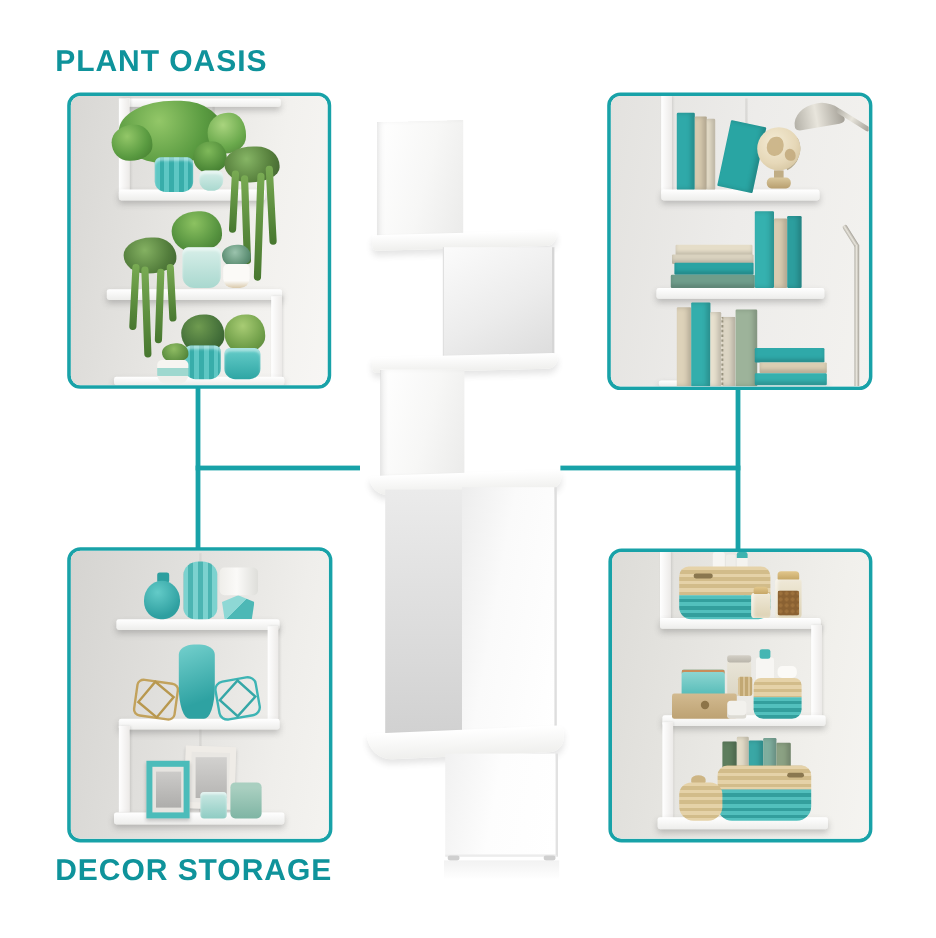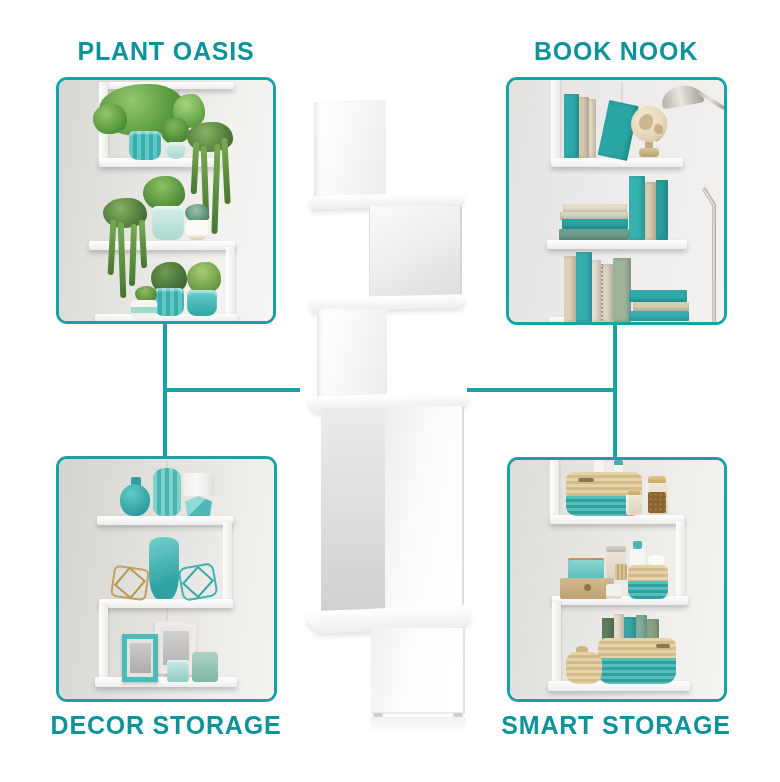--- a/index.html
+++ b/index.html
@@ -5,21 +5,21 @@
   :root{
     --frame:#18a2a8;
     --txt:#0f939b;
   }
   *{margin:0;padding:0;box-sizing:border-box}
   body{background:#ffffff;font-family:"Liberation Sans",sans-serif}
   .canvas{position:relative;width:780px;height:782px;background:#ffffff;overflow:hidden}
   .t{position:absolute}
   i{display:block;position:absolute}
 
-  .title{position:absolute;color:var(--txt);font-weight:700;font-size:25px;letter-spacing:.8px;text-align:center;white-space:nowrap}
+  .title{position:absolute;color:var(--txt);font-weight:700;font-size:25px;letter-spacing:.8px;white-space:nowrap}
 
   .panel{position:absolute;border:3px solid var(--frame);border-radius:11px;background:#fff;overflow:hidden}
   .photo{position:absolute;left:0;top:0;right:0;bottom:0;border-radius:7px;overflow:hidden}
 
   .line{position:absolute;background:var(--frame)}
 
   
   .shelf{position:absolute;height:9px;background:linear-gradient(#ffffff,#ededeb);border-radius:2px;box-shadow:0 3px 5px rgba(80,80,80,.30)}
   .vb{position:absolute;width:9px;background:linear-gradient(90deg,#ffffff,#eceae8);box-shadow:1px 0 2px rgba(0,0,0,.10)}
   .crease{position:absolute;width:2px;background:linear-gradient(#d4d3d0,#c7c6c3);opacity:.7}
@@ -39,23 +39,21 @@
   
   .slab{position:absolute;background:linear-gradient(#ffffff,#efefed);box-shadow:0 4px 5px rgba(70,70,70,.14)}
   .board{position:absolute;background:linear-gradient(105deg,#ffffff 0%,#f7f7f6 55%,#ebebea 100%);box-shadow:inset 4px 0 6px -3px rgba(0,0,0,.14)}
 </style>
 </head>
 <body>
 
 <div class="canvas">
 
   <div class="title" style="left:46px;top:37px;width:240px">PLANT OASIS</div>
-  <div class="title" style="left:496px;top:37px;width:240px">BOOK NOOK</div>
   <div class="title" style="left:46px;top:711px;width:240px">DECOR STORAGE</div>
-  <div class="title" style="left:496px;top:711px;width:240px">SMART STORAGE</div>
 
   <div class="line" style="left:163px;top:323px;width:4px;height:134px"></div>
   <div class="line" style="left:163px;top:388px;width:137px;height:4px"></div>
   <div class="line" style="left:613px;top:324px;width:4px;height:134px"></div>
   <div class="line" style="left:467px;top:388px;width:150px;height:4px"></div>
 
   <div class="t" style="left:300px;top:95px;width:170px;height:627px">
     <div class="board" style="left:14px;top:6px;width:72px;height:96px;transform:skewY(-1.5deg)"></div>
     <div class="slab" style="left:10px;top:99px;width:154px;height:13px;border-radius:2px 4px 9px 4px;transform:rotate(-1.6deg)"></div>
     <i style="left:69px;top:111px;width:1px;height:93px;background:#e0e0e0"></i>

